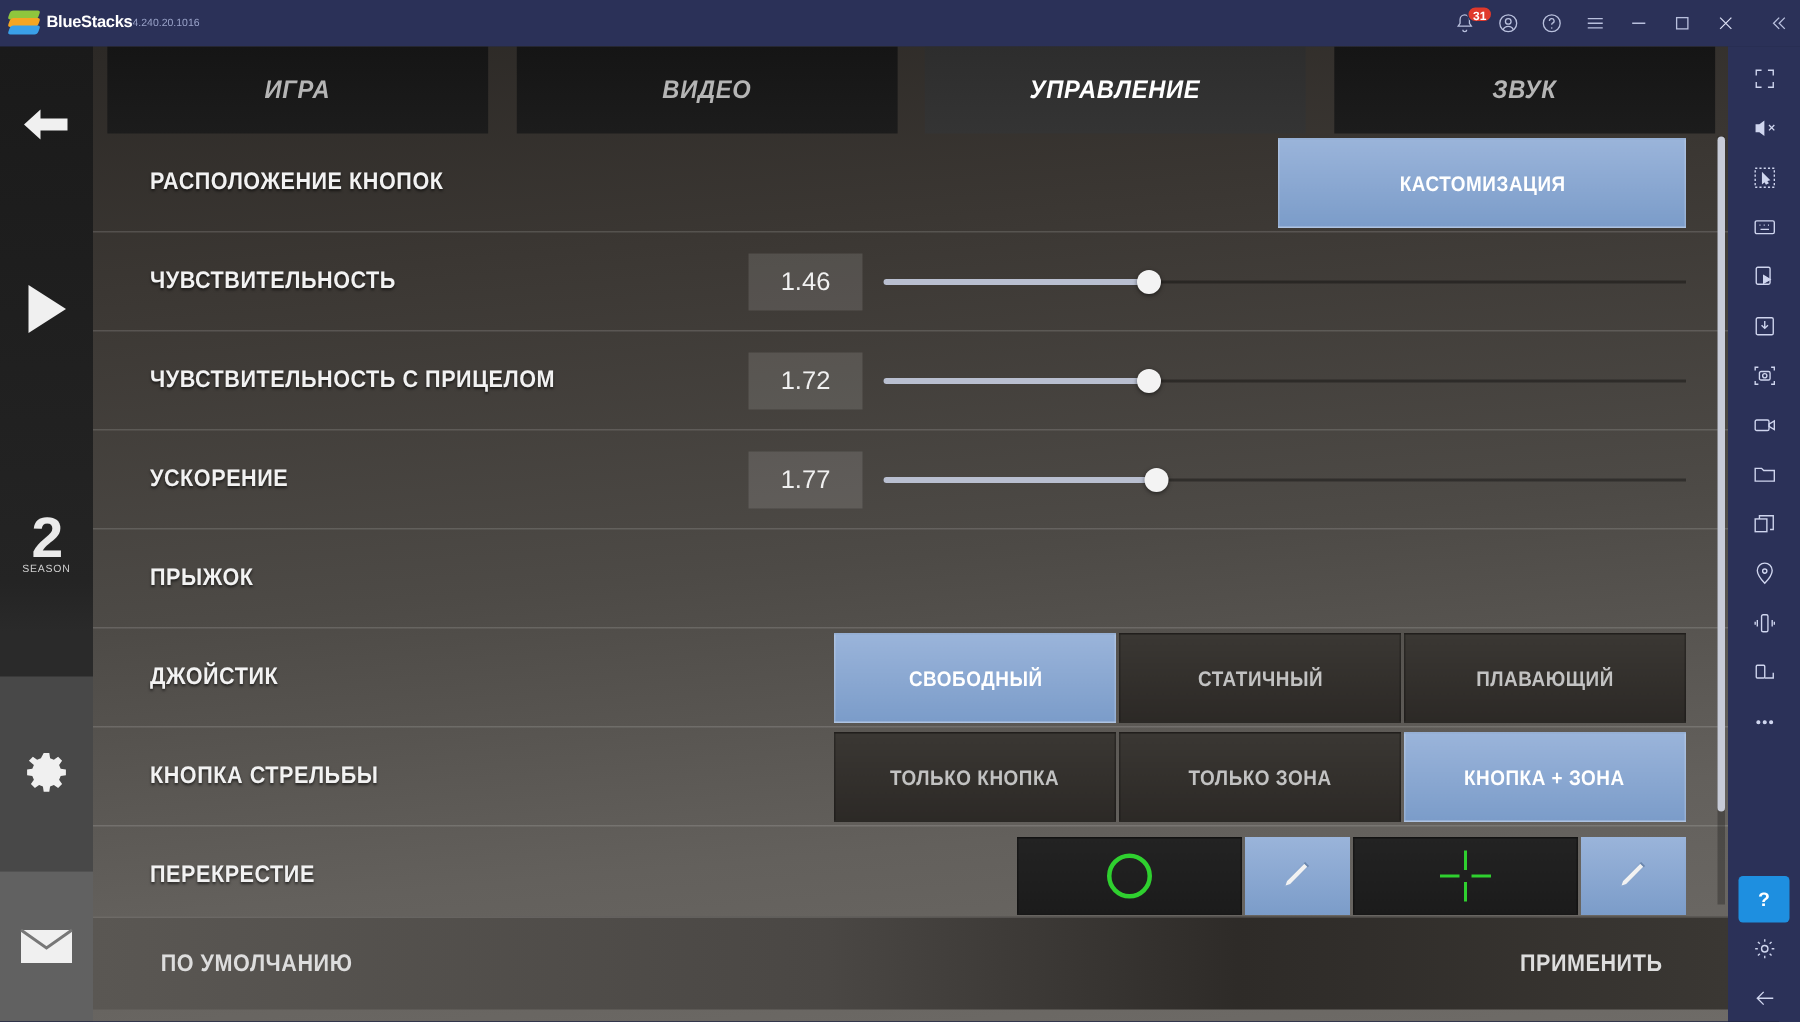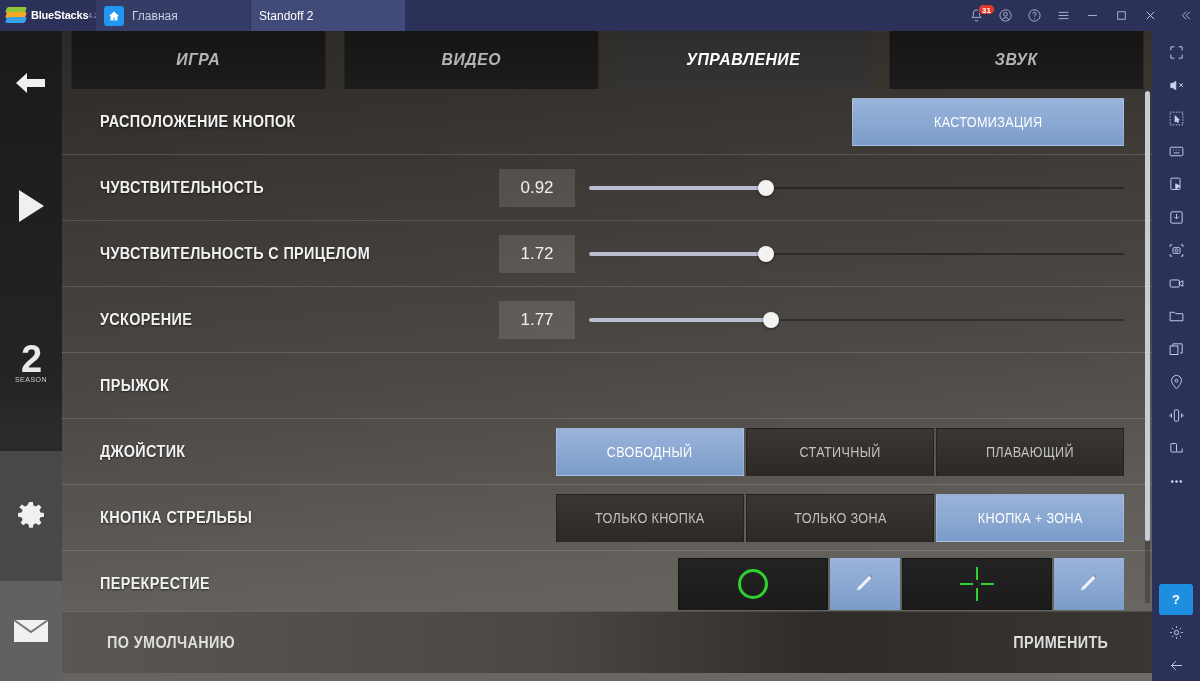--- a/index.html
+++ b/index.html
@@ -128,23 +128,23 @@
   }
   .slider { position: absolute; left: 527px; right: 28px; top: 50%; height: 16px; transform: translateY(-50%); cursor: pointer; }
   .strack { position: absolute; top: 7px; left: 0; right: 0; height: 2px; background: rgba(0,0,0,.35); }
   .sfill { position: absolute; top: 6px; left: 0; height: 4px; background: #b9bfd0; border-radius: 2px; }
   .sthumb {
     position: absolute; top: 0; width: 16px; height: 16px; border-radius: 50%;
     background: #f3f3f3; box-shadow: 0 1px 3px rgba(0,0,0,.5); transform: translateX(-8px);
   }
 
   .seg {
-    min-width: 188px; height: 48px; display: flex; align-items: center; justify-content: center;
+    min-width: 188px; height: 60px; display: flex; align-items: center; justify-content: center;
     background: linear-gradient(180deg,#3a3733 0%, #2c2926 100%);
-    color: #c2c2c2; font-size: 14px; font-weight: normal; letter-spacing: .4px;
+    color: #c2c2c2; font-size: 14px; font-weight: bold; letter-spacing: .4px;
     cursor: pointer; margin-left: 2px; transform: scaleX(1); border: 1px solid rgba(0,0,0,.25);
   }
   .seg span { transform: scaleX(.9); display: inline-block; white-space: nowrap; }
   .seg.on { background: linear-gradient(180deg,#9ab4da 0%, #7b9cc9 100%); color: #fff; border-color: rgba(255,255,255,.2); }
 
   .xh {
     width: 150px; height: 52px; display: flex; align-items: center; justify-content: center;
     background: linear-gradient(180deg,#232323 0%, #1b1b1b 100%); margin-left: 2px; cursor: pointer;
     border: 1px solid rgba(0,0,0,.3);
   }
@@ -183,34 +183,20 @@
           <i></i>
           <i></i>
           <i></i>
         </div>
       <div class="bs-names">
         <div class="bs-title">BlueStacks</div>
         <div class="bs-ver">4.240.20.1016</div>
       </div>
     </div>
 
-    <div class="tab-strip">
-      <div class="win-tab">
-        <div class="tab-ico home">
-          <svg viewBox="0 0 24 24">
-              <path d="M12 3 2 12h3v9h6v-6h2v6h6v-9h3z"></path>
-            </svg>
-        </div>
-        <span>Главная</span>
-      </div>
-      <div class="win-tab active">
-        <div class="tab-ico game"></div>
-        <span>Standoff 2</span>
-      </div>
-    </div>
 
     <div class="titlebar-spacer"></div>
 
     <div class="win-ctrls">
       <div class="wbtn">
         <svg viewBox="0 0 24 24">
             <path d="M12 3a5 5 0 0 0-5 5v4l-2 3h14l-2-3V8a5 5 0 0 0-5-5z"></path>
             <path d="M10 19a2 2 0 0 0 4 0"></path>
           </svg>
         <div class="badge">31</div>
@@ -301,21 +287,21 @@
         <div class="row-label">РАСПОЛОЖЕНИЕ КНОПОК</div>
         <div class="row-right">
           <div class="seg on" style="min-width:272px;">
             <span>КАСТОМИЗАЦИЯ</span>
           </div>
         </div>
       </div>
 
       <div class="row">
         <div class="row-label">ЧУВСТВИТЕЛЬНОСТЬ</div>
-        <div class="val-box">0.92</div>
+        <div class="val-box">1.46</div>
         <div class="slider">
           <div class="strack"></div>
           <div class="sfill" style="width: 33%;"></div>
           <div class="sthumb" style="left: 33%;"></div>
         </div>
       </div>
 
       <div class="row">
         <div class="row-label">ЧУВСТВИТЕЛЬНОСТЬ С ПРИЦЕЛОМ</div>
         <div class="val-box">1.72</div>

